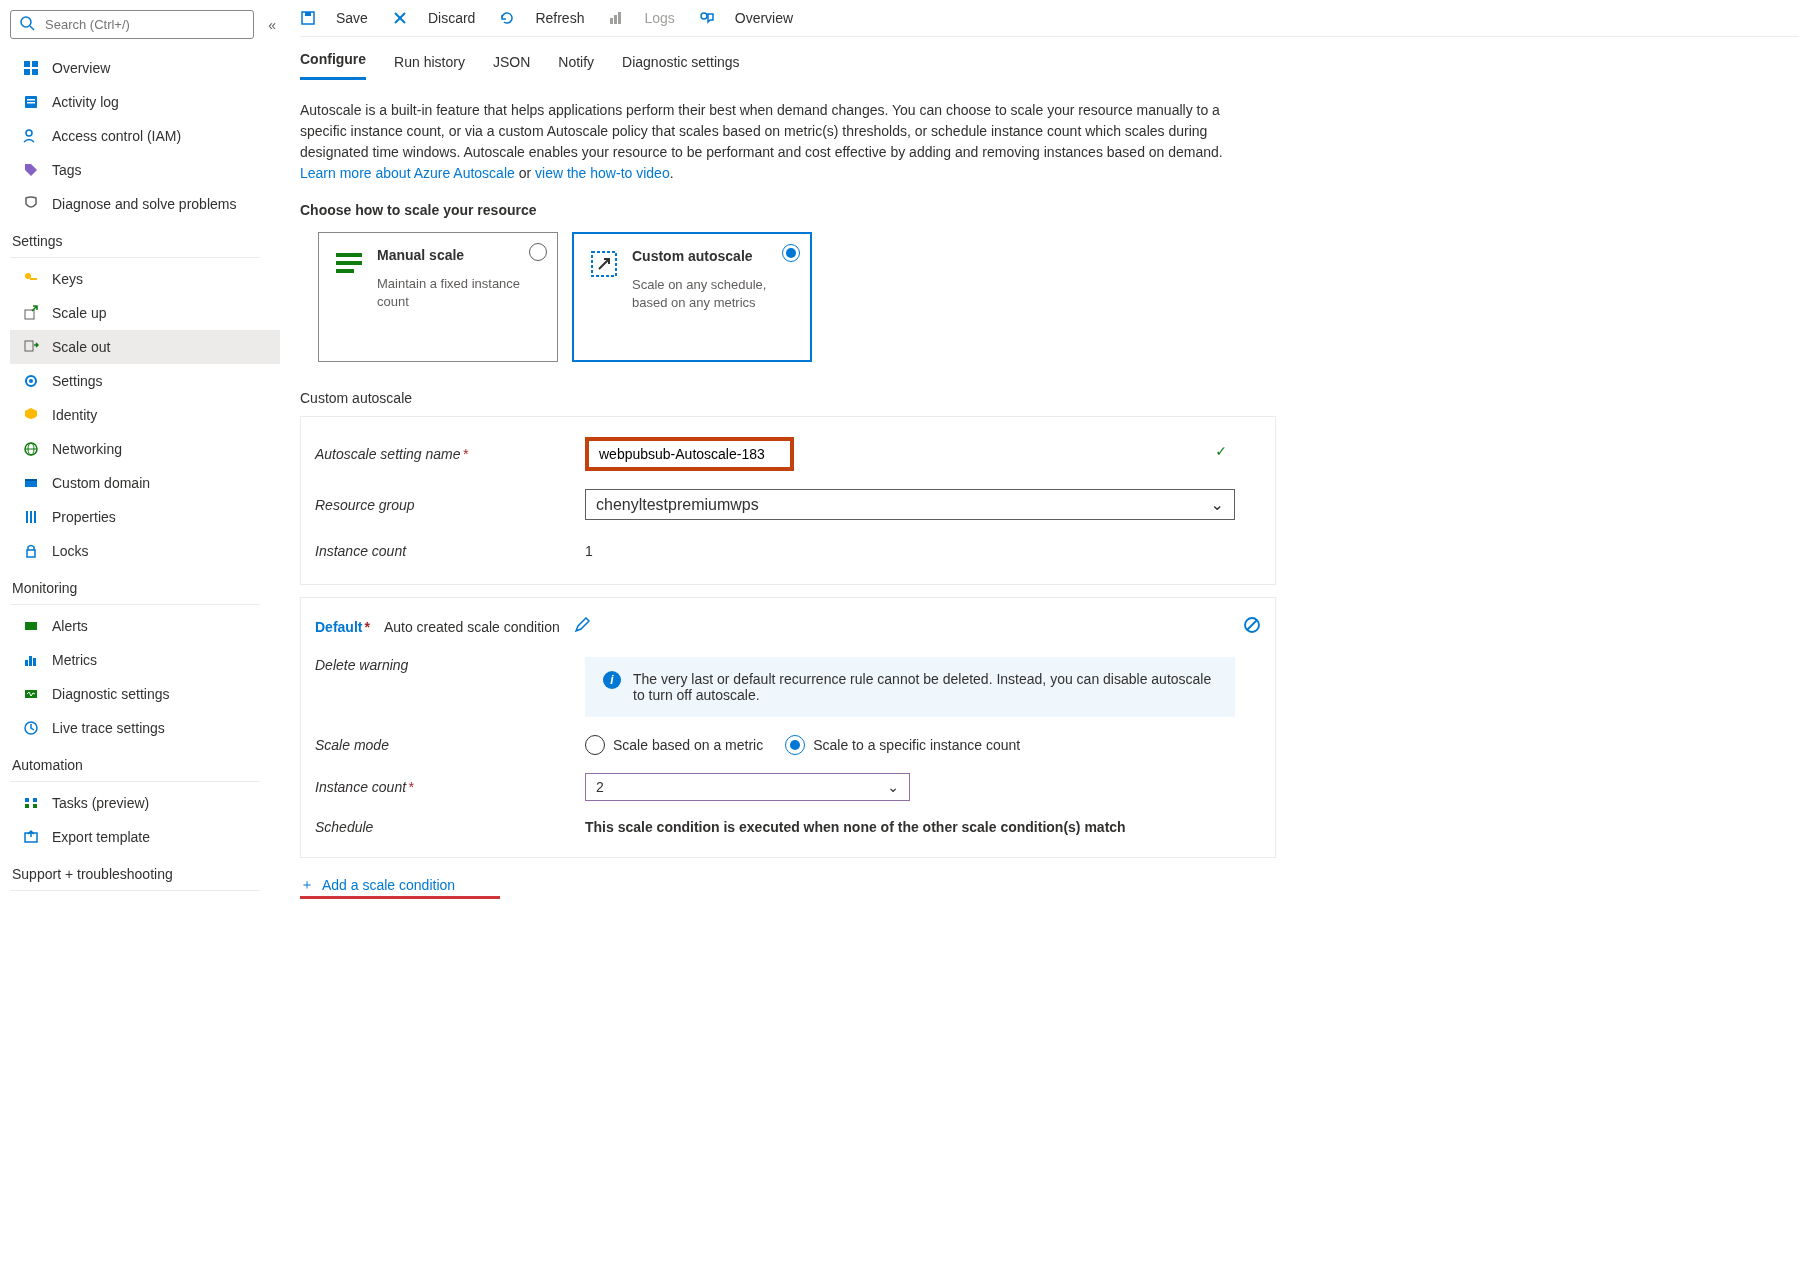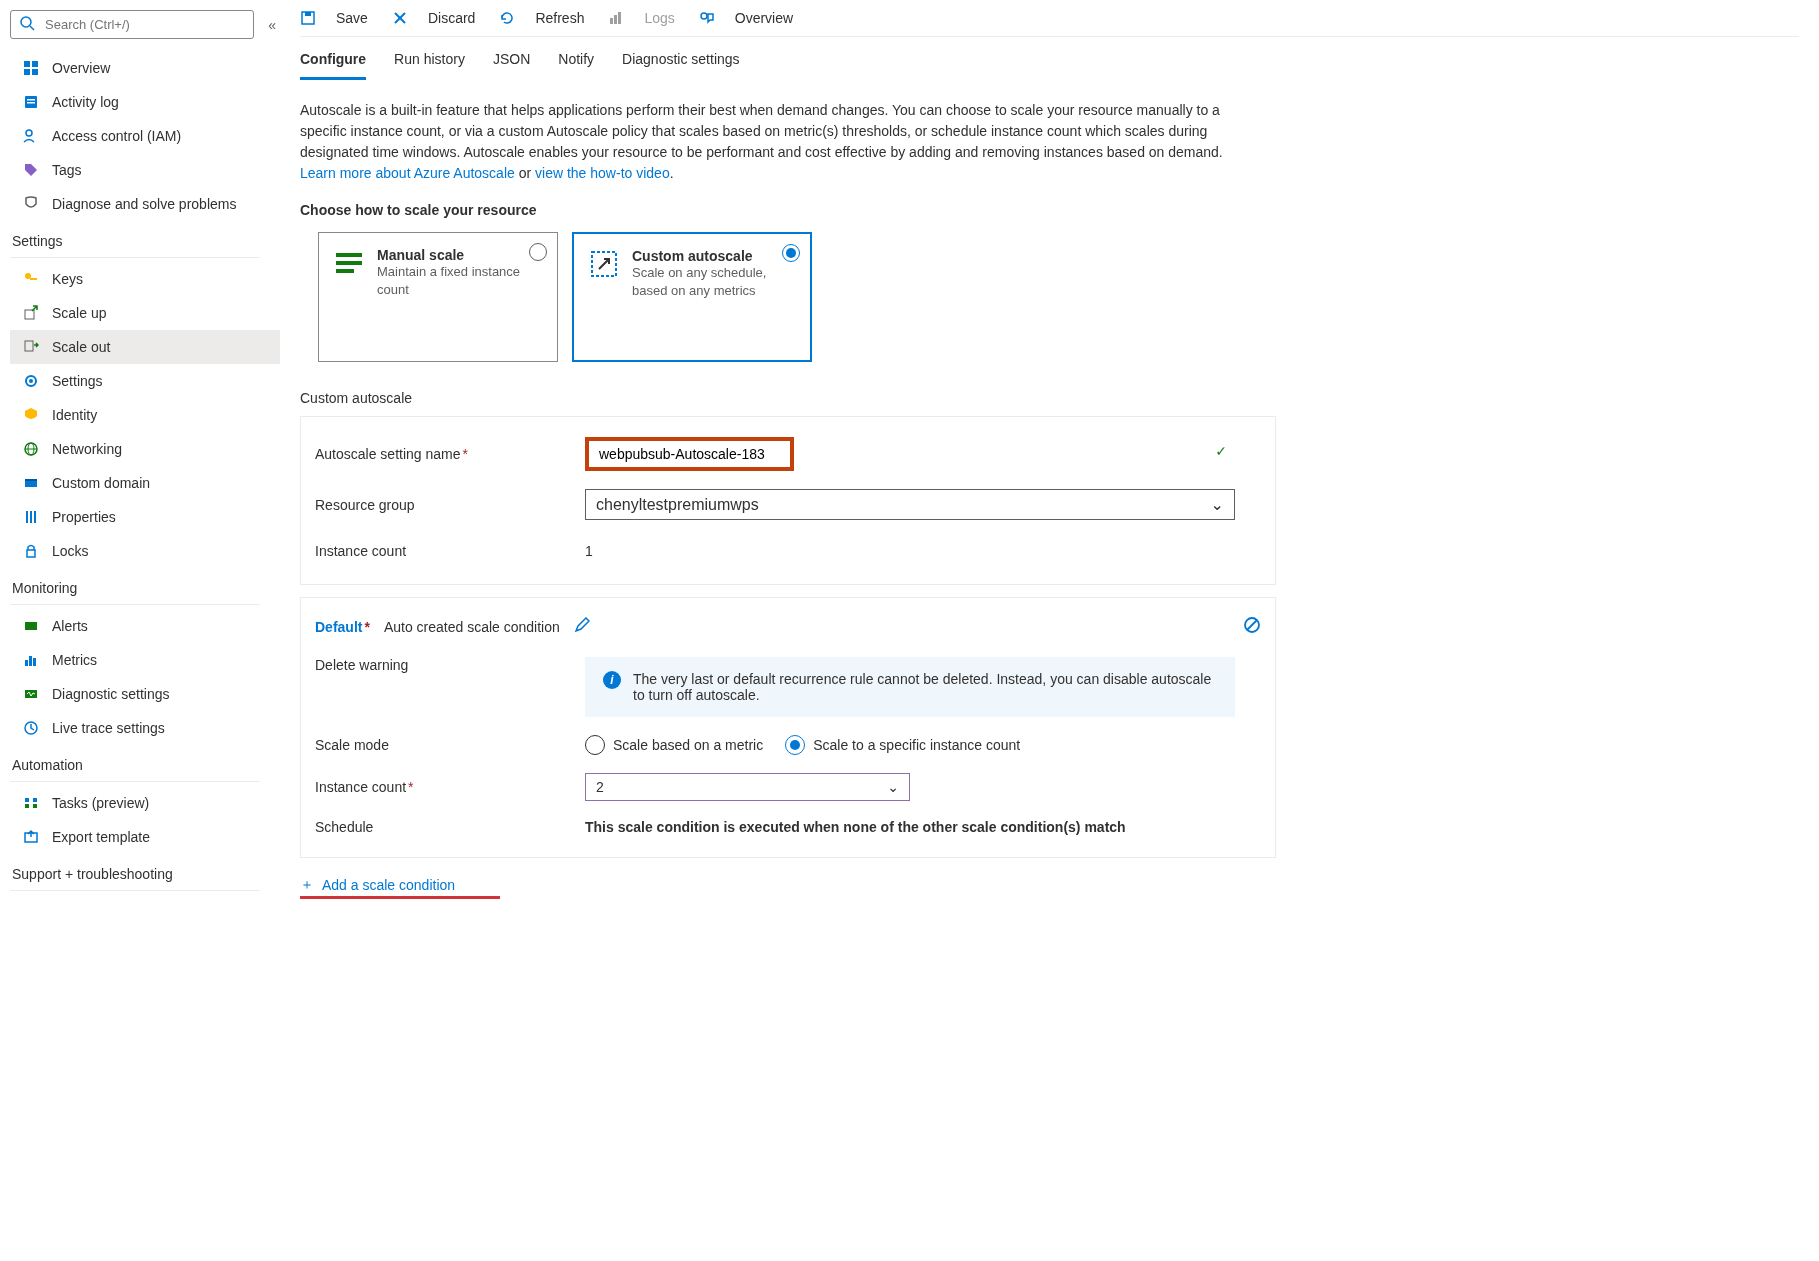--- a/index.html
+++ b/index.html
@@ -81,20 +81,21 @@
     gap: 20px;
     cursor: pointer;
     color: #323130;
   }
   .tool-btn.disabled { color: #a19f9d; cursor: default; }
   .tool-btn .ticon { width:16px; height:16px; display:flex; align-items:center; justify-content:center; }
   .tabs {
     display: flex;
     gap: 28px;
     padding: 14px 0 0 0;
+    align-items: flex-end;
   }
   .tab {
     padding-bottom: 10px;
     cursor: pointer;
     color: #323130;
   }
   .tab.active {
     font-weight: 600;
     border-bottom: 3px solid #0078d4;
   }
@@ -131,38 +132,39 @@
     top: 10px; right: 10px;
     width: 18px; height: 18px;
     border: 1px solid #605e5c;
     border-radius: 50%;
     display:flex; align-items:center; justify-content:center;
   }
   .card.selected .radio { border-color: #0078d4; }
   .card.selected .radio::after {
     content:""; width:10px; height:10px; background:#0078d4; border-radius:50%;
   }
-  .card-title { font-weight: 600; margin-bottom: 0; }
+  .card-title { font-weight: 600; margin-bottom: 12px; }
   .card-sub { color: #605e5c; font-size: 13px; line-height:1.4; }
   .card-icon { width: 32px; height: 32px; flex-shrink:0; display:flex; align-items:center; justify-content:center;}
   .section-label { color: #323130; margin-bottom: 10px; }
   .form-panel {
     border: 1px solid #edebe9;
     padding: 20px 14px;
     max-width: 976px;
   }
   .form-row {
     display: flex;
     align-items: center;
     margin-bottom: 18px;
   }
   .form-row:last-child { margin-bottom: 0; }
   .form-label {
     width: 270px;
     flex-shrink: 0;
+    font-style: italic;
   }
   .req { color: #a4262c; margin-left:2px;}
   .text-input {
     flex: 1;
     max-width: 650px;
     border: 4px solid #c2410c;
     padding: 5px 10px;
     font-size: 14px;
     outline: none;
     position: relative;

